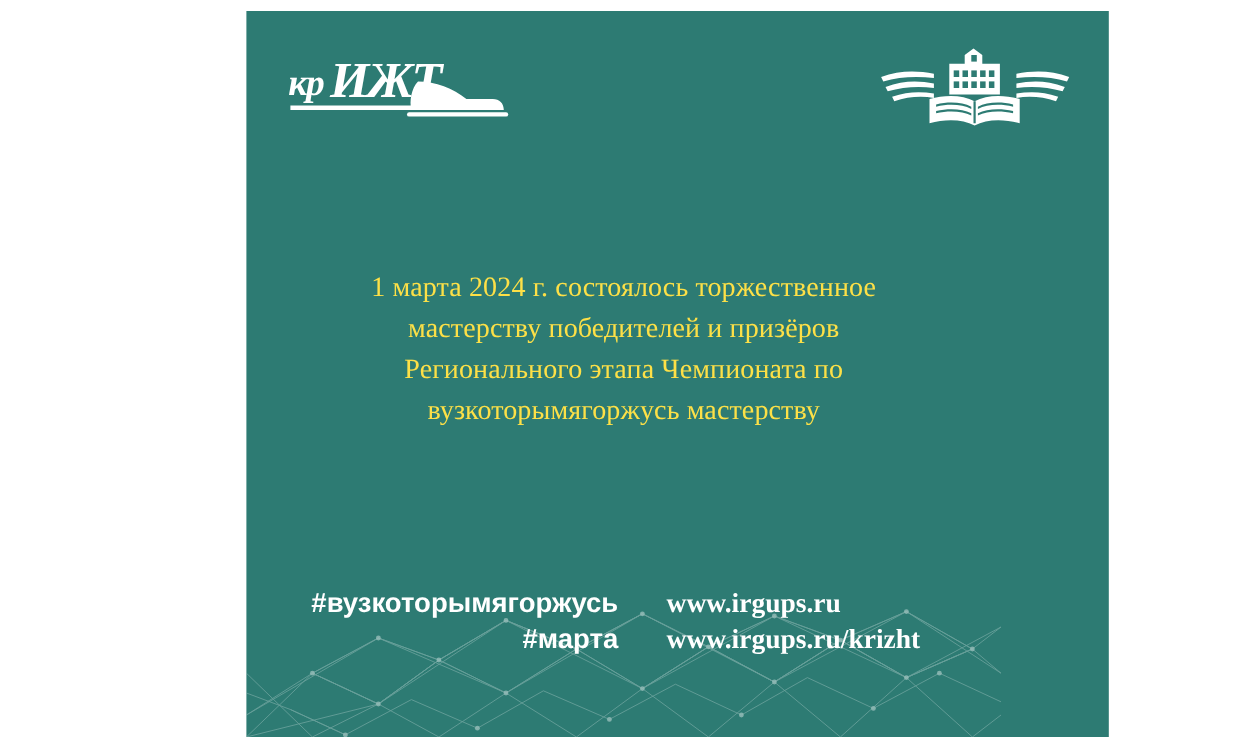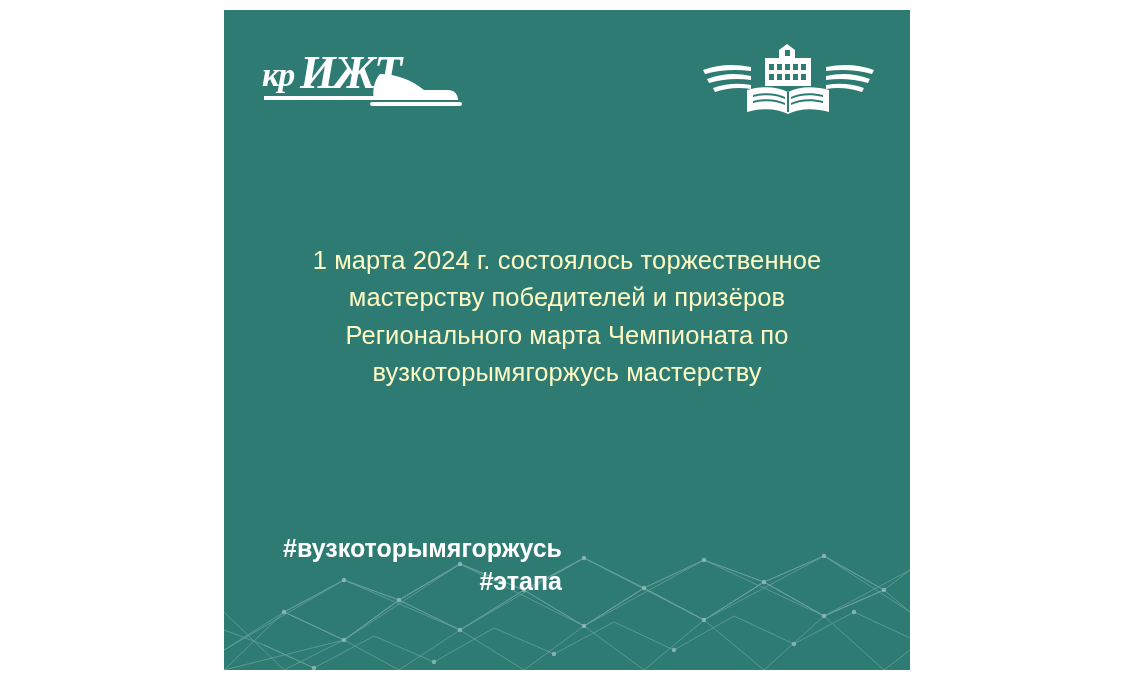--- a/index.html
+++ b/index.html
@@ -16,21 +16,21 @@
   #stage {
     position: relative;
     width: 1134px;
     height: 680px;
     background: #ffffff;
   }
   #card {
     position: absolute;
     left: 224px;
     top: 10px;
-    width: 686px;
+    width: 784px;
     height: 660px;
     background: #2d7b73;
     overflow: hidden;
   }
 
   
   #net {
     position: absolute;
     left: 0;
     bottom: 0;
@@ -57,25 +57,26 @@
     height: 78px;
   }
 
   
   #main-text {
     position: absolute;
     left: 24px;
     top: 232px;
     width: 638px;
     text-align: center;
-    color: #fef9c3;
+    color: #fde047;
     font-size: 25.5px;
     line-height: 1.47;
     font-weight: 400;
     letter-spacing: 0.1px;
+    font-family: Liberation Serif, serif;
   }
   #main-text .line { display: block; white-space: pre; }
 
   
   #footer {
     position: absolute;
     left: 0;
     top: 512px;
     width: 686px;
     height: 90px;
@@ -194,25 +195,29 @@
         <path d="M52,55 C64,52 76,53 84,57 L84,59 C76,55 64,54 52,57 Z"></path>
         <path d="M52,61 C64,58 76,59 84,63 L84,65 C76,61 64,60 52,63 Z"></path>
         <path d="M122,55 C110,52 98,53 90,57 L90,59 C98,55 110,54 122,57 Z"></path>
         <path d="M122,61 C110,58 98,59 90,63 L90,65 C98,61 110,60 122,63 Z"></path>
       </g>
     </svg>
 
     <div id="main-text">
       <span class="line">1 марта 2024 г. состоялось торжественное</span>
       <span class="line">мастерству победителей и призёров</span>
-      <span class="line">Регионального марта Чемпионата по</span>
+      <span class="line">Регионального этапа Чемпионата по</span>
       <span class="line">вузкоторымягоржусь мастерству</span>
     </div>
 
     <div id="footer">
       <div id="hashtags" class="foot-col">
         <span class="tag-line">#вузкоторымягоржусь</span>
-        <span class="tag-line">#этапа</span>
+        <span class="tag-line">#марта</span>
+      </div>
+      <div id="urls" class="foot-col">
+        <span class="url-line">www.irgups.ru</span>
+        <span class="url-line">www.irgups.ru/krizht</span>
       </div>
     </div>
 
   </div>
 </div>
 
 </body></html>

